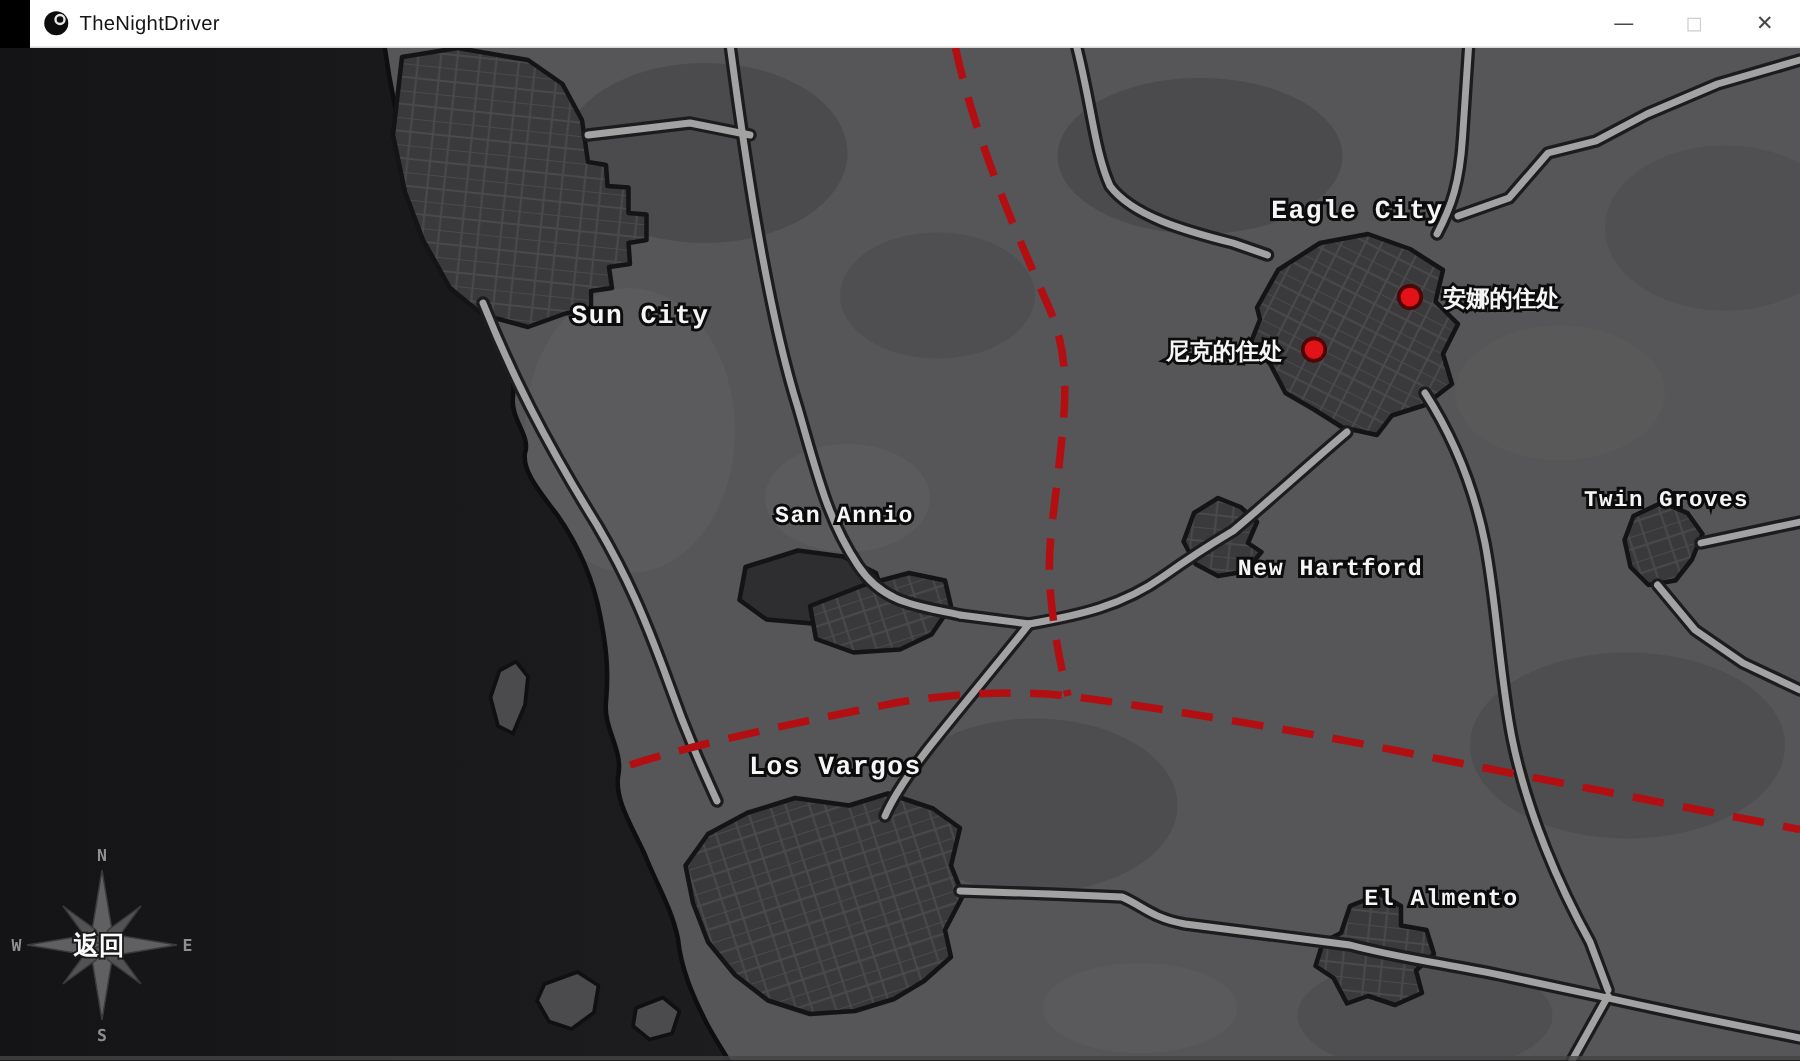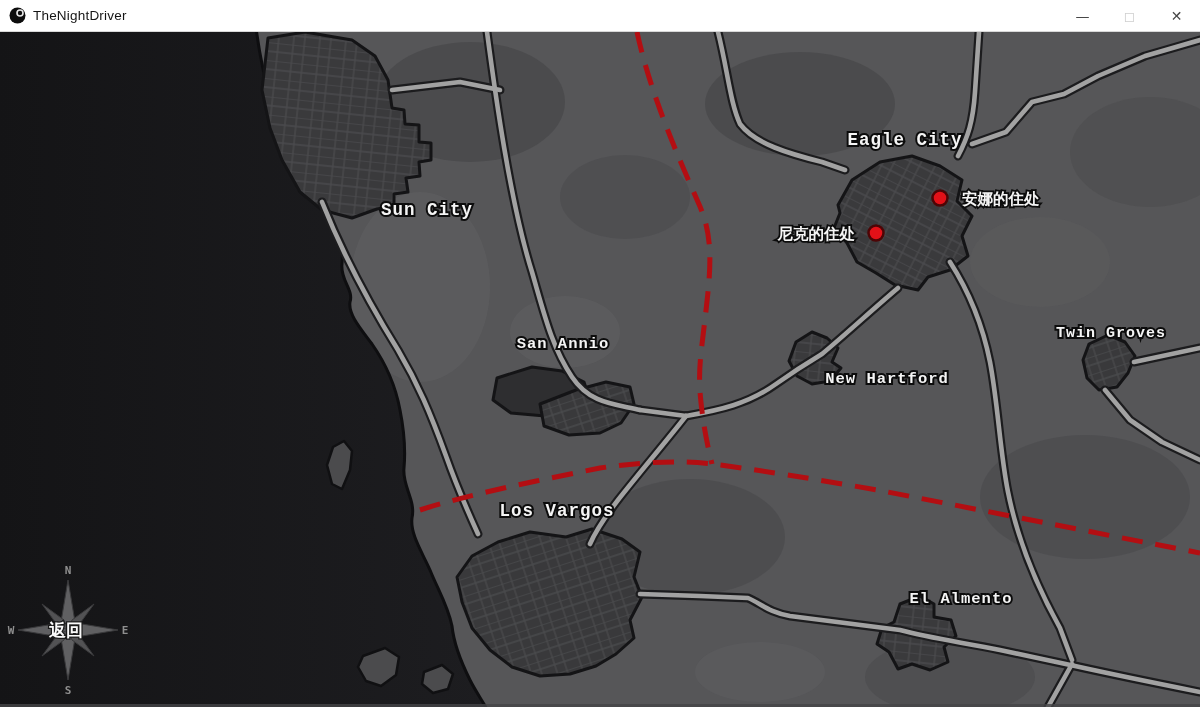--- a/index.html
+++ b/index.html
@@ -1,20 +1,20 @@
 <!DOCTYPE html>
 <html><head>
 <meta charset="utf-8">
 <style>
   * { margin:0; padding:0; box-sizing:border-box; }
   html,body { width:1200px; height:707px; overflow:hidden; background:#000; }
   .window { width:1200px; height:707px; display:flex; flex-direction:column; font-family:"Liberation Sans", sans-serif; }
 
   
-  .titlebar { height:32px; background:#ffffff; display:flex; align-items:center; flex:0 0 32px; border-bottom:1px solid #d8d8d8; }
+  .titlebar { height:32px; background:#ffffff; display:flex; align-items:center; flex:0 0 32px; border-bottom:1px solid #d8d8d8;margin-left:20px; }
   .titlebar .app-icon { width:17px; height:17px; margin-left:9px; margin-right:7px; flex:0 0 auto; }
   .titlebar .title { font-size:13.5px; color:#151515; letter-spacing:0.2px; }
   .titlebar .spacer { flex:1; }
   .win-btn { width:47px; height:32px; display:flex; align-items:center; justify-content:center;
              font-size:14px; color:#474747; font-family:"DejaVu Sans", sans-serif; cursor:default; }
   .win-btn.maximize { color:#cfcfcf; }
 
   
   .map-wrap { position:relative; width:1200px; height:675px; flex:1; }
   svg { display:block; }

